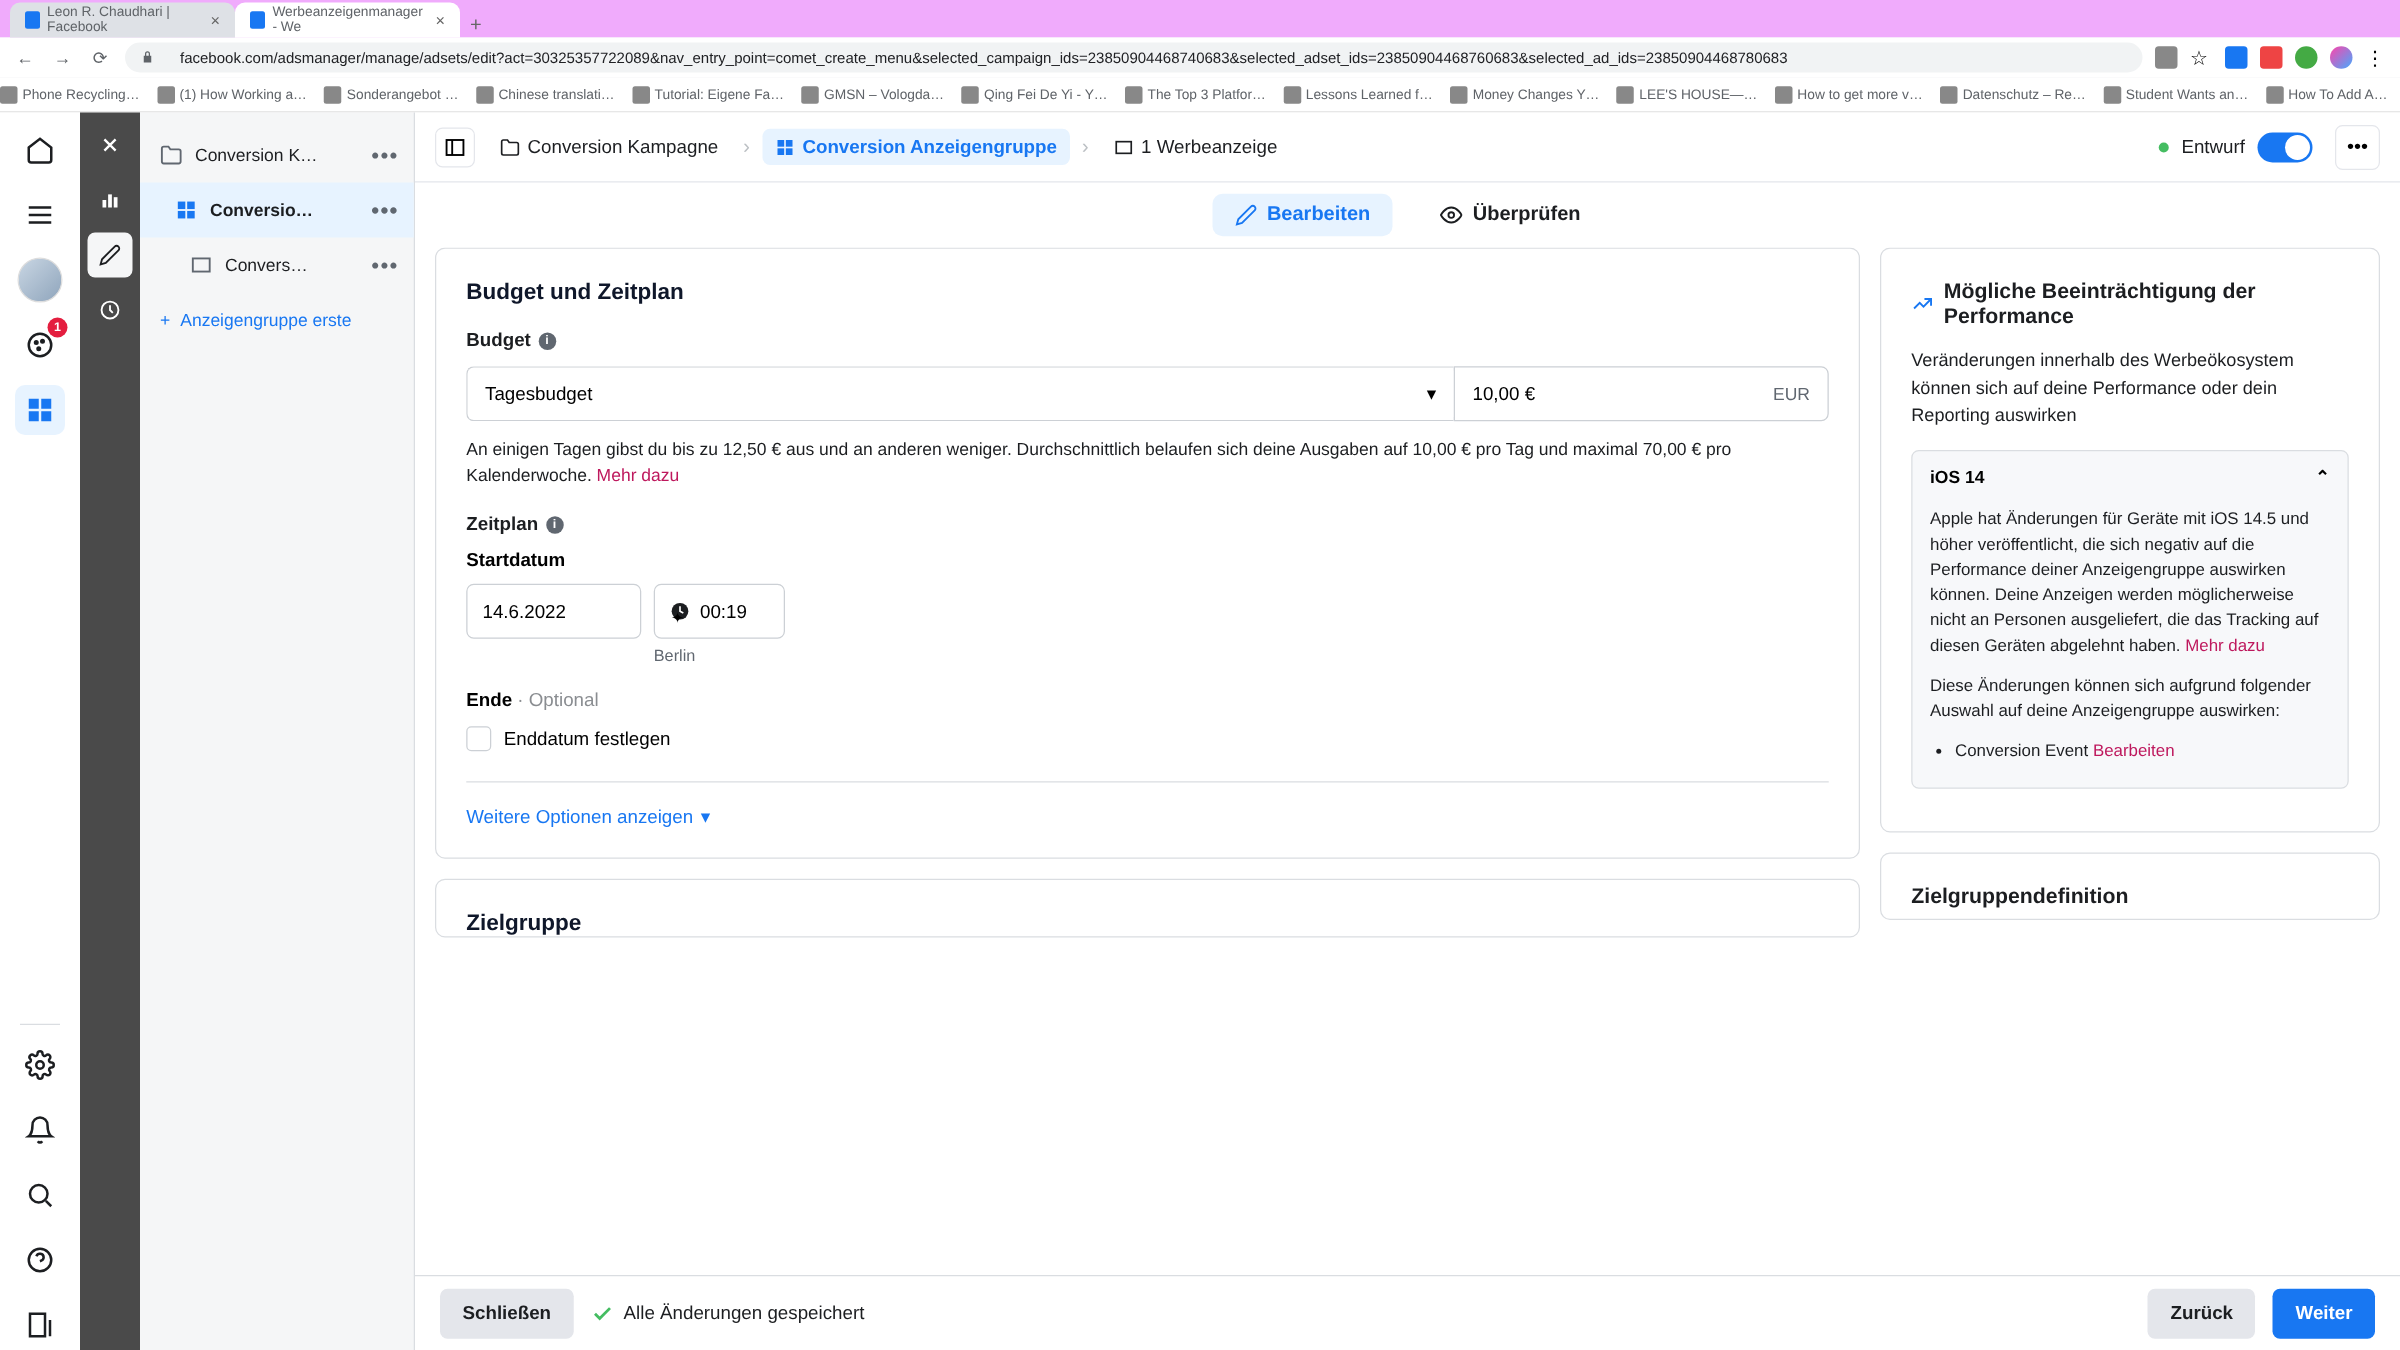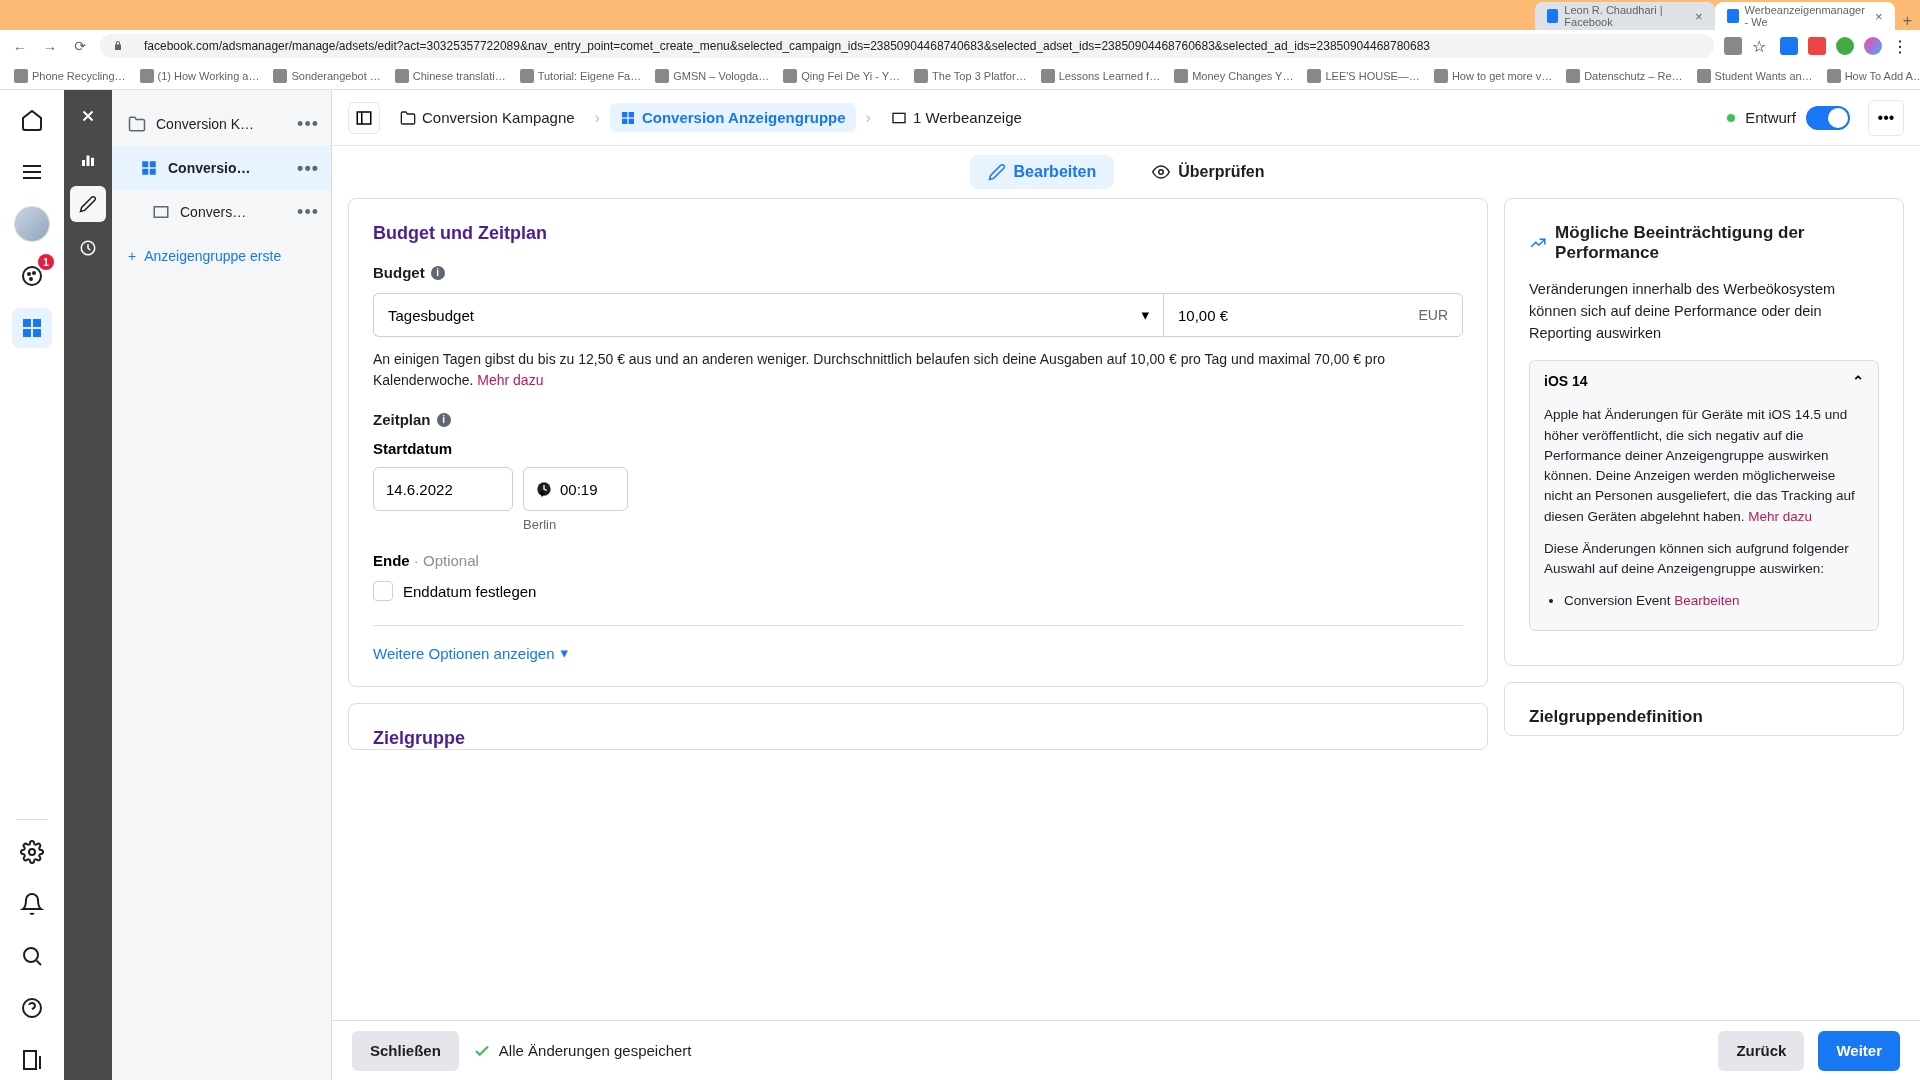--- a/index.html
+++ b/index.html
@@ -1,34 +1,34 @@
 <!DOCTYPE html>
 <html><head>
 <meta charset="utf-8">
 <style>
 * { margin: 0; padding: 0; box-sizing: border-box; font-family: -apple-system, BlinkMacSystemFont, "Segoe UI", Helvetica, Arial, sans-serif; }
 body { width: 1920px; height: 1080px; background: #fff; overflow: hidden; transform-origin: top left; }
 
 
 .browser-chrome { height: 62px; background: #f1f3f4; border-bottom: 1px solid #dadce0; }
-.tab-strip { height: 30px; display: flex; align-items: flex-end; padding-left: 8px; background: #fdba74; justify-content: flex-end; }
+.tab-strip { height: 30px; display: flex; align-items: flex-end; padding-left: 8px; background: #f0abfc; }
 .tab { height: 28px; padding: 0 12px; display: flex; align-items: center; gap: 6px; font-size: 11px; color: #5f6368; background: #dee1e6; border-radius: 8px 8px 0 0; min-width: 150px; max-width: 180px; }
 .tab.active { background: #fff; }
 .tab-favicon { width: 14px; height: 14px; background: #1877f2; border-radius: 2px; }
 .tab-close { color: #666; font-size: 13px; }
 .new-tab { padding: 0 8px; font-size: 16px; color: #666; }
 .addr-bar { height: 32px; display: flex; align-items: center; padding: 0 10px; gap: 10px; background: #fff; }
 .nav-btn { width: 20px; height: 20px; color: #5f6368; display: flex; align-items: center; justify-content: center; font-size: 14px; }
 .url-field { flex: 1; height: 24px; background: #f1f3f4; border-radius: 12px; padding: 0 12px; font-size: 12px; color: #202124; display: flex; align-items: center; gap: 20px; }
 .lock-icon { width: 12px; height: 12px; }
 .addr-icons { display: flex; gap: 10px; }
 .addr-icon { width: 18px; height: 18px; }
 
 
-.bookmark-bar { height: 28px; background: #fff; border-bottom: 1px solid #e0e0e0; display: flex; align-items: center; padding: 0 14px; gap: 14px; font-size: 11px; color: #5f6368; overflow: hidden; }
+.bookmark-bar { height: 28px; background: #fff; border-bottom: 1px solid #e0e0e0; display: flex; align-items: center; padding: 0 0; gap: 14px; font-size: 11px; color: #5f6368; overflow: hidden; }
 .bookmark { display: flex; align-items: center; gap: 4px; white-space: nowrap; }
 .bk-icon { width: 14px; height: 14px; background: #888; border-radius: 2px; flex-shrink: 0; }
 
 
 .app { display: flex; height: calc(1080px - 90px); }
 
 
 .far-nav { width: 64px; background: #fff; display: flex; flex-direction: column; align-items: center; padding-top: 10px; gap: 12px; }
 .far-nav-item { width: 40px; height: 40px; display: flex; align-items: center; justify-content: center; border-radius: 8px; color: #1c1e21; position: relative; }
 .far-nav-item.active { background: #e7f3ff; color: #1877f2; }
@@ -80,21 +80,21 @@
 .mtab.active { background: #e7f3ff; color: #1877f2; }
 .mtab svg { width: 18px; height: 18px; }
 
 
 .content-grid { flex: 1; display: flex; gap: 16px; padding: 0 16px; overflow: auto; }
 .col-left { flex: 1; min-width: 0; }
 .col-right { width: 400px; flex-shrink: 0; }
 
 
 .card { background: #fff; border: 1px solid #dadde1; border-radius: 8px; padding: 24px; margin-bottom: 16px; }
-.card-title { font-size: 18px; font-weight: 700; color: #4c1d95; margin-bottom: 20px; }
+.card-title { font-size: 18px; font-weight: 700; color: #0f172a; margin-bottom: 20px; }
 .card-title-row { display: flex; align-items: center; gap: 8px; margin-bottom: 16px; }
 .card-title-row svg { width: 20px; height: 20px; color: #1877f2; }
 .card-title-text { font-size: 17px; font-weight: 700; color: #1c1e21; }
 
 .section-label { font-size: 15px; font-weight: 600; color: #1c1e21; margin-bottom: 12px; display: flex; align-items: center; gap: 6px; }
 .info-icon { width: 14px; height: 14px; background: #606770; border-radius: 50%; color: #fff; font-size: 10px; display: inline-flex; align-items: center; justify-content: center; font-weight: 700; }
 
 .budget-row { display: flex; gap: 0; margin-bottom: 12px; }
 .budget-select { flex: 1; height: 44px; border: 1px solid #ccd0d5; border-right: none; border-radius: 6px 0 0 6px; padding: 0 14px; display: flex; align-items: center; justify-content: space-between; font-size: 15px; }
 .budget-input { width: 300px; height: 44px; border: 1px solid #ccd0d5; border-radius: 0 6px 6px 0; padding: 0 14px; display: flex; align-items: center; justify-content: space-between; font-size: 15px; }

